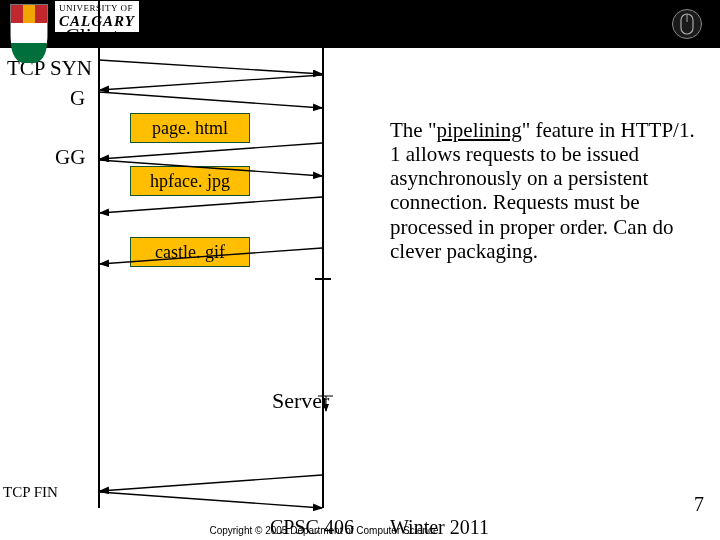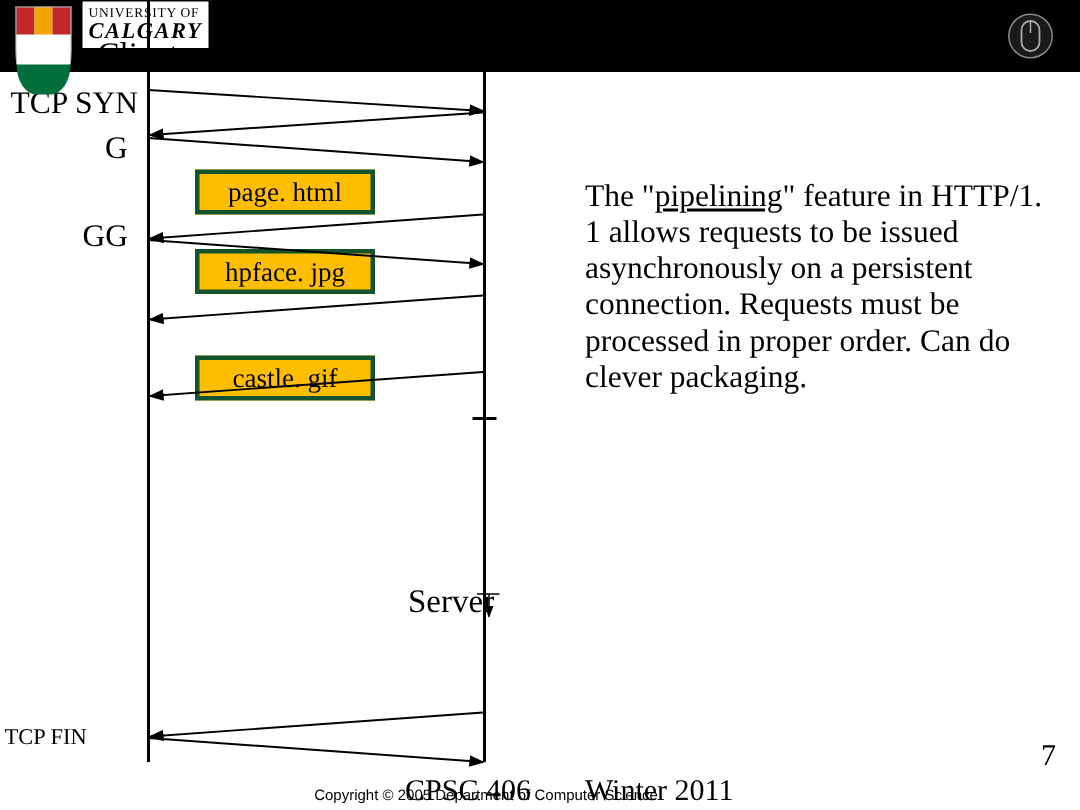--- a/index.html
+++ b/index.html
@@ -62,21 +62,21 @@
 
   .lbl { position:absolute; font-size:21px; text-align:right; }
   .l-syn { top: 56px; left:-3px; width:95px; }
   .l-g   { top: 86px; left: 70px; }
   .l-gg  { top: 145px; left: 55px; text-align:center;font-family:Liberation Serif, serif; }
 
   .docbox {
     position:absolute;
     left: 130px;
     width: 120px; height: 30px;
-    border: 3px solid #14532d;
+    border: 1px solid #14532d;
     background: #ffbf00;
     display:flex; align-items:center; justify-content:center;
     font-size: 18px;
   }
   .db1 { top: 113px; }
   .db2 { top: 166px; }
   .db3 { top: 217px; margin-top: 20px; }
 
   .timeout-label { position:absolute; top:388px; left: 272px; font-size:22px; }
   .fin-label { position:absolute; top:484px; left:3px; font-size:15px; }

